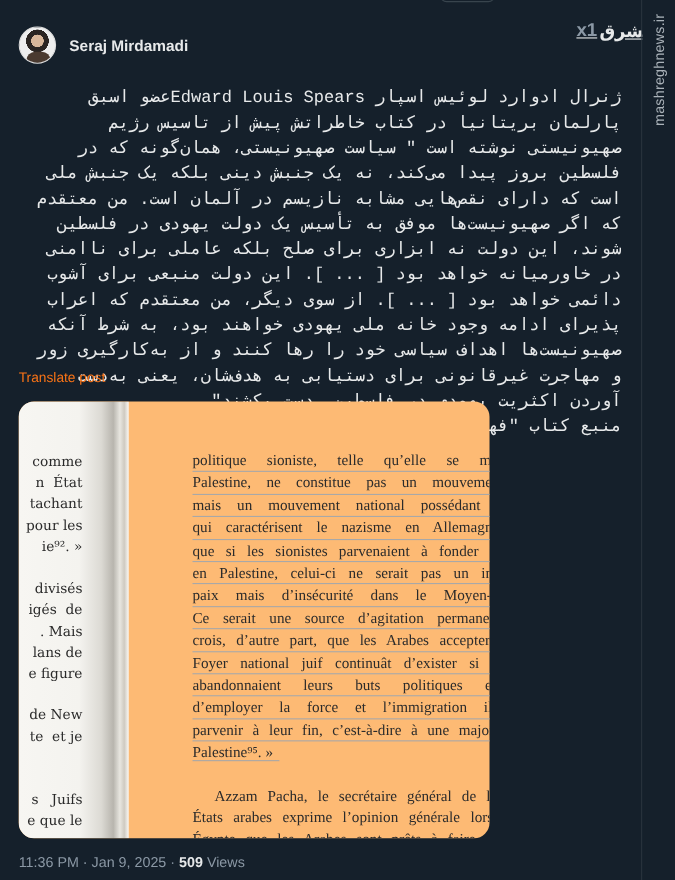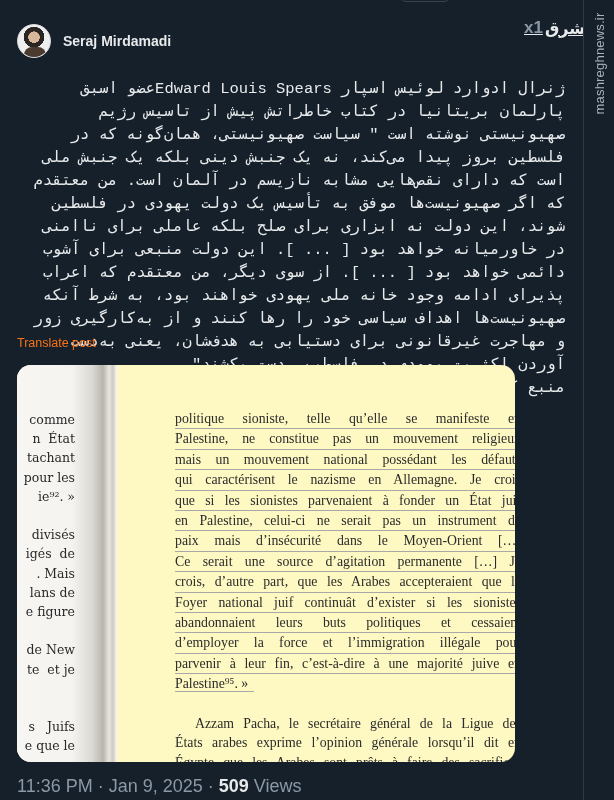--- a/index.html
+++ b/index.html
@@ -53,23 +53,23 @@
     direction: rtl; text-align: right;
     font-family: Liberation Mono, monospace;
     font-size: 15.5px; line-height: 23px; color: #e7e9ea;
     white-space: pre-line;
   }
   .translate {
     position: absolute; left: 17px; top: 336px;
     color: #f97316; font-size: 12.5px;
   }
   .media {
-    position: absolute; left: 17px; top: 365px; width: 498px; height: 397px;
+    position: absolute; left: 17px; top: 365px; width: 428px; height: 397px;
     border-radius: 14px; overflow: hidden;
-    background: #fef9c3;
+    background: #fdba74;
   }
   .left-page {
     position: absolute; left: 0; top: 0; width: 100px; height: 100%;
     background: linear-gradient(to right, #f7f6f2 0%, #f4f3ef 55%, #dcdad4 75%, #b8b5ae 86%, #e8e6e0 92%, #cfcac1 96%, #faf9f6 100%);
   }
   .left-page .lines {
     position: absolute; left: -2px; top: 45px; width: 60px;
     font-family: "DejaVu Serif", "Liberation Serif", serif;
     font-size: 12.5px; line-height: 19.2px; color: #2a2a2a;
     text-align: right; white-space: pre;
@@ -87,21 +87,21 @@
     display: block; border-bottom: 1px solid #a8a8a8; white-space: nowrap;
     text-align-last: justify;
   }
   .right-page .text .ln.last { text-align-last: left; border-bottom: none; }
   .right-page .text .gap { height: 20px; }
   .right-page .text .para { display: block; white-space: nowrap; text-align-last: justify; }
   .right-page .text .para.indent { text-indent: 20px; }
 
   .meta {
     position: absolute; left: 17px; top: 776px;
-    font-size: 18px; color: #8b98a5;
+    font-size: 13px; color: #8b98a5;
   }
   .meta b { color: #e7e9ea; font-weight: bold; }
 </style>
 </head>
 <body>
 
 <div class="top-btn"></div>
 
 <div class="main">
   <div class="header">

